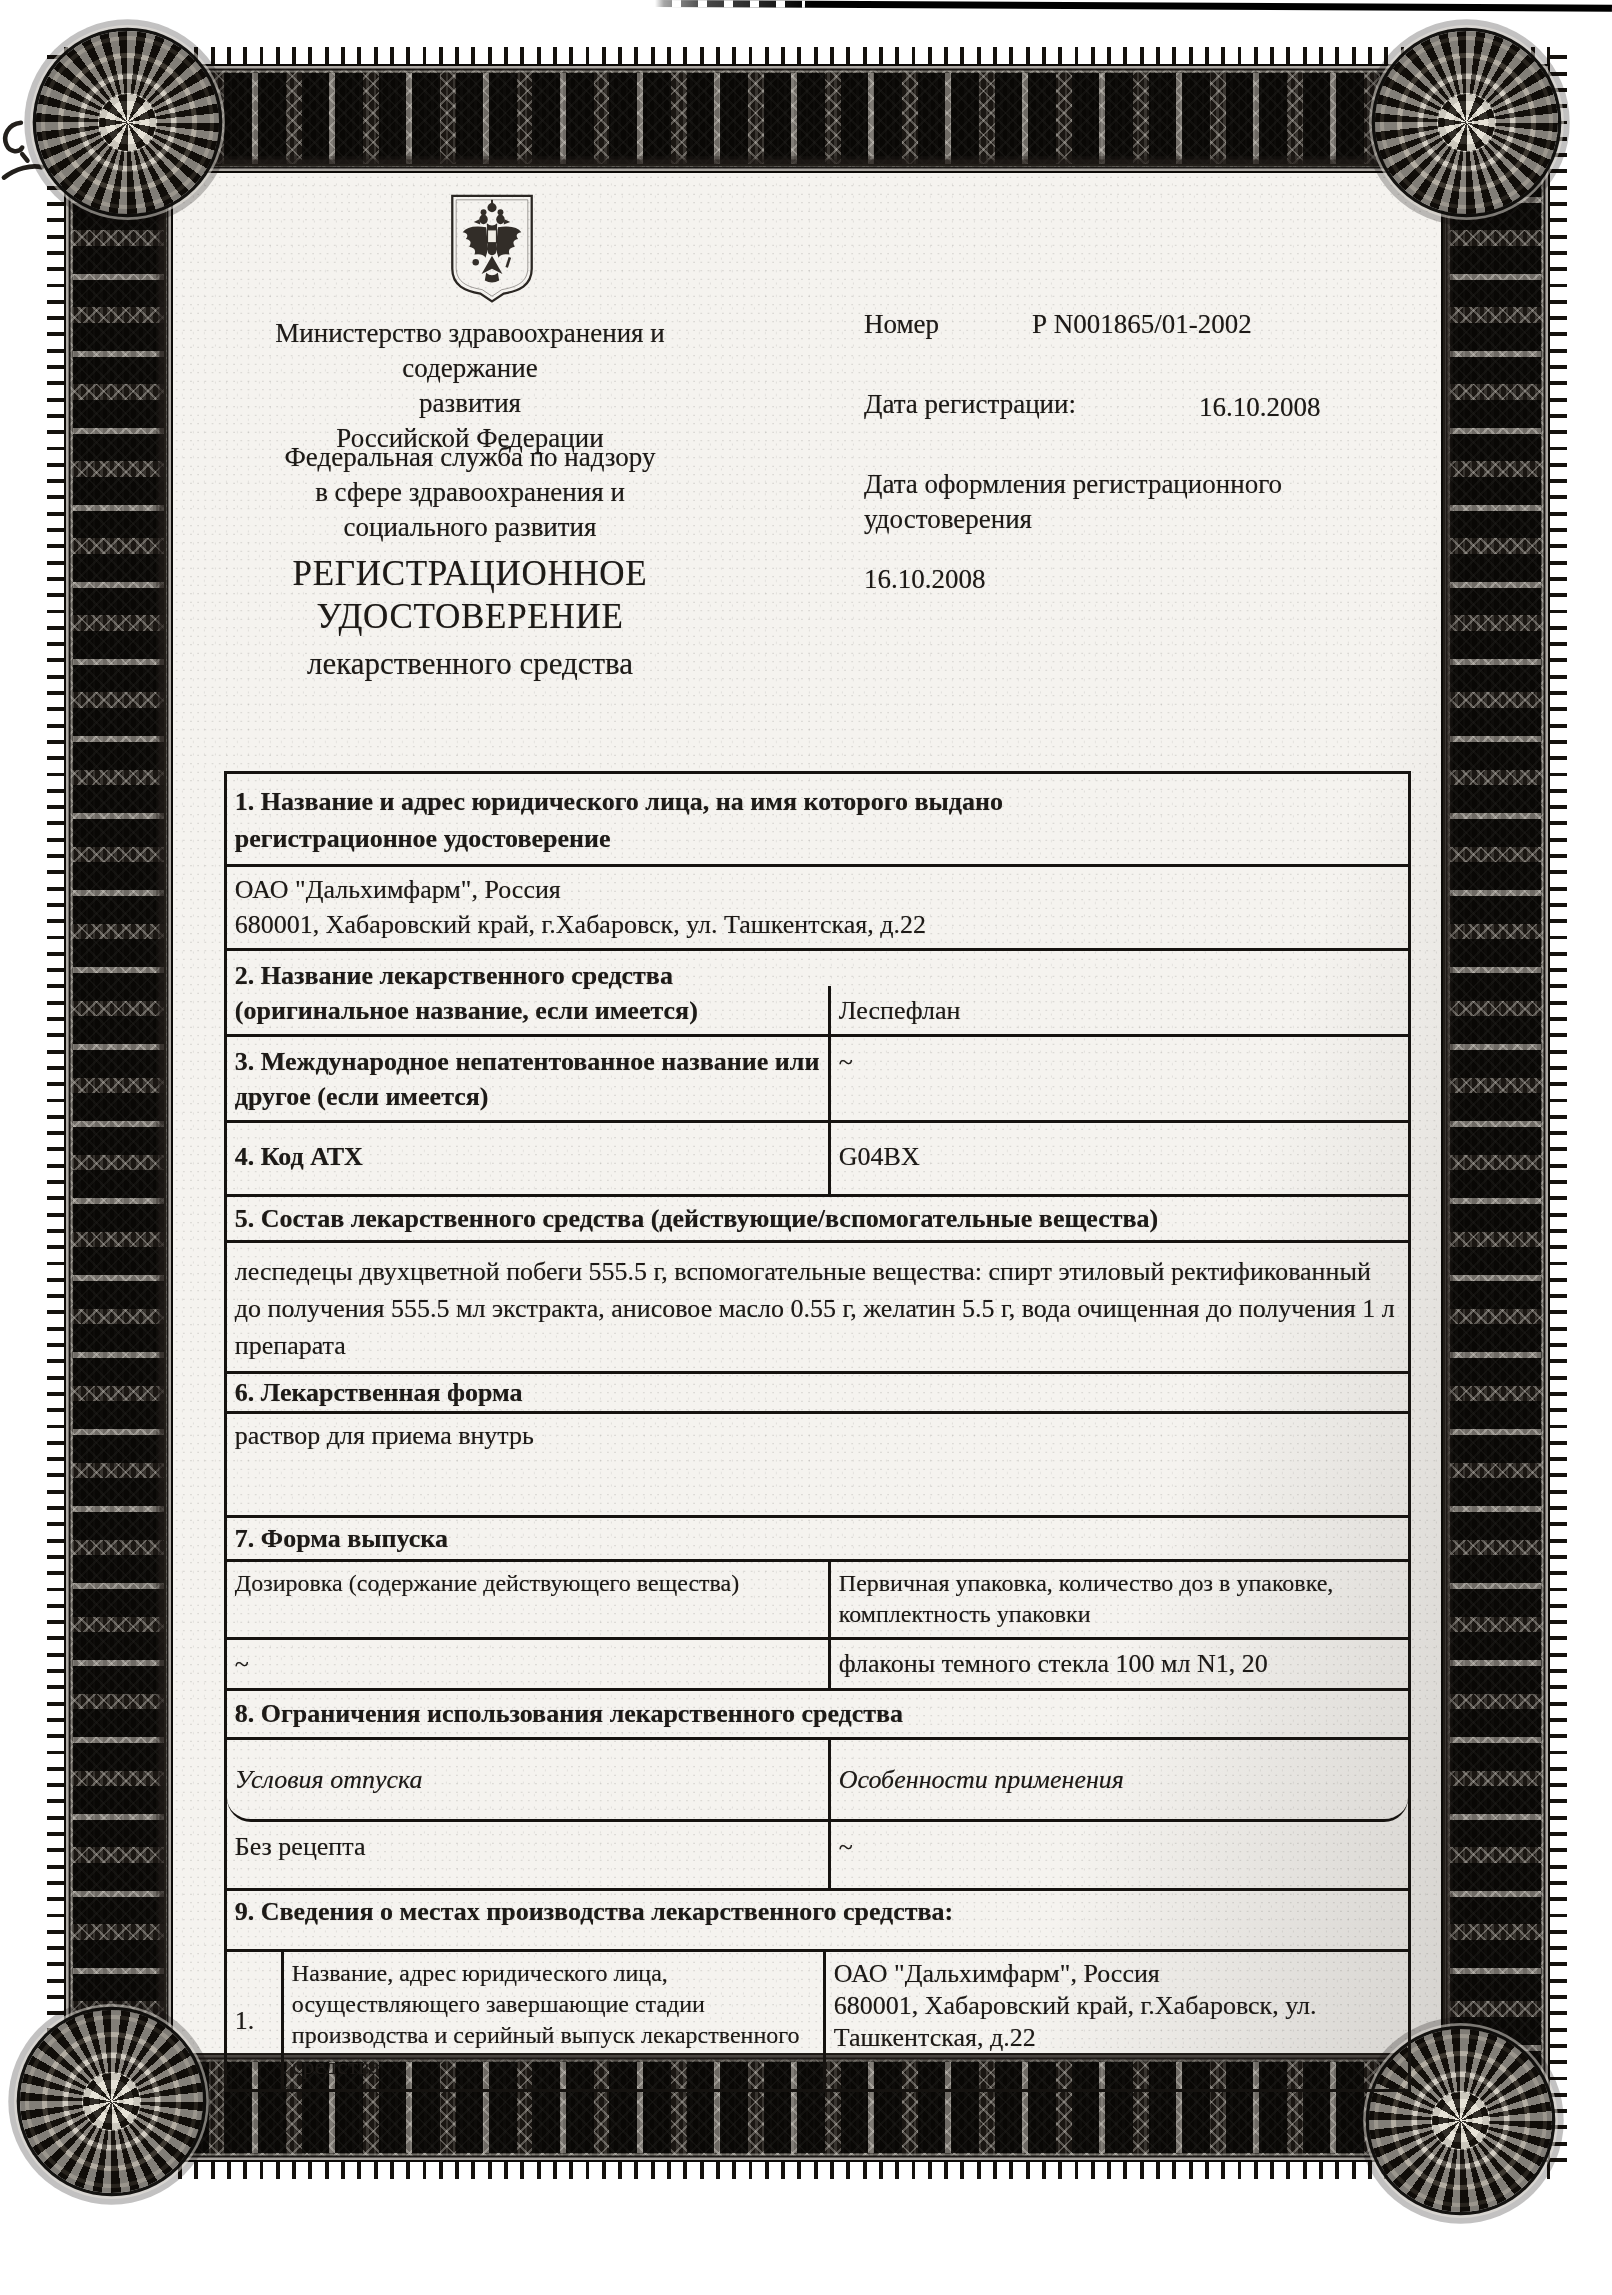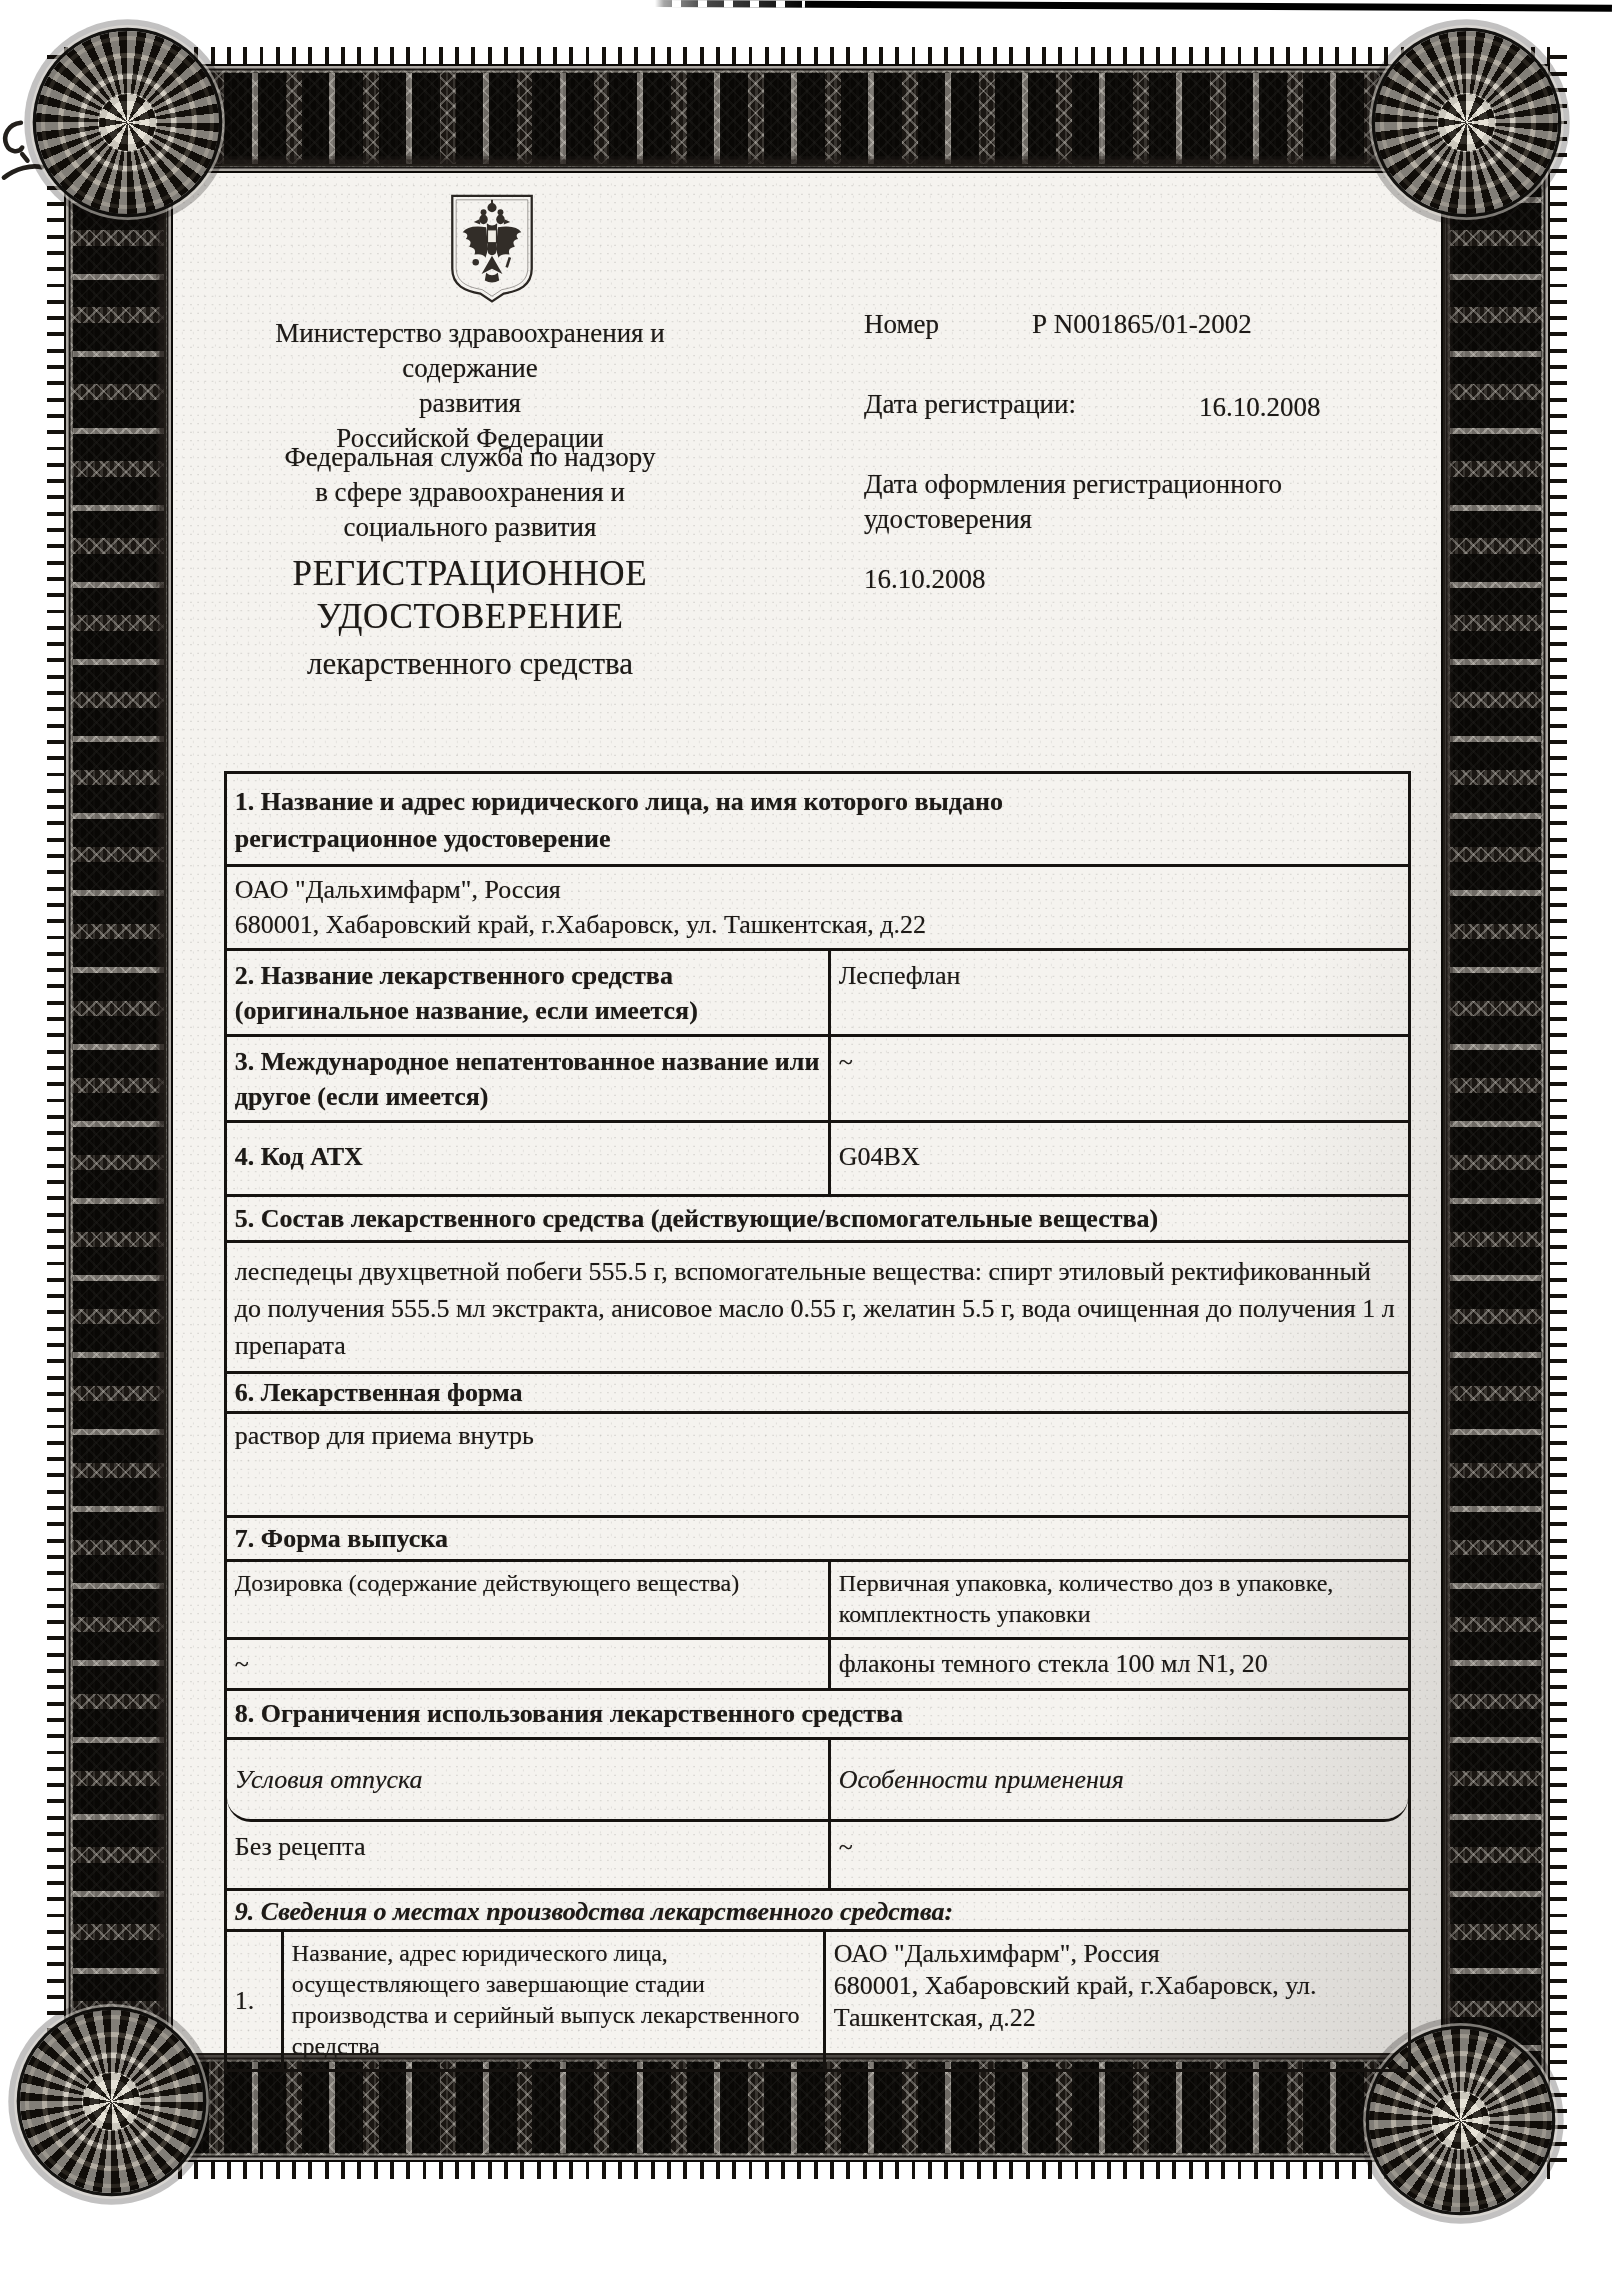--- a/index.html
+++ b/index.html
@@ -175,21 +175,21 @@
         <div>регистрационное удостоверение</div>
       </div>
     </div>
     <div class="trow" style="min-height:80px;">
       <div class="cell cfull" style="padding-top:5.2px;">
         <div>ОАО "Дальхимфарм", Россия</div>
         <div>680001, Хабаровский край, г.Хабаровск, ул. Ташкентская, д.22</div>
       </div>
     </div>
 
-    <div class="trow" style="min-height:74px;">
+    <div class="trow" style="min-height:74px;align-items:flex-end;">
       <div class="cell cl b">2. Название лекарственного средства (оригинальное название, если имеется)</div>
       <div class="cell cr">Леспефлан</div>
     </div>
 
     <div class="trow" style="min-height:76px;">
       <div class="cell cl b">3. Международное непатентованное название или другое (если имеется)</div>
       <div class="cell cr">~</div>
     </div>
 
     <div class="trow" style="min-height:74px;">
@@ -229,21 +229,21 @@
     <div class="trow" style="min-height:82px;border-radius:24px;">
       <div class="cell cl i vcenter">Условия отпуска</div>
       <div class="cell cr i vcenter">Особенности применения</div>
     </div>
     <div class="trow" style="min-height:69px;">
       <div class="cell cl">Без рецепта</div>
       <div class="cell cr">~</div>
     </div>
 
     <div class="trow" style="min-height:40px;">
-      <div class="cell cfull b" style="padding-top:2.6px;padding-bottom:0;font-style:italic;">9. Сведения о местах производства лекарственного средства:</div>
+      <div class="cell cfull b" style="padding-top:2.6px;padding-bottom:20px;">9. Сведения о местах производства лекарственного средства:</div>
     </div>
     <div class="trow last" style="min-height:120px;">
       <div class="cell cnum vcenter">1.</div>
       <div class="cell c9l small">Название, адрес юридического лица, осуществляющего завершающие стадии производства и серийный выпуск лекарственного средства</div>
       <div class="cell cr" style="line-height:32px;">
         <div>ОАО "Дальхимфарм", Россия</div>
         <div>680001, Хабаровский край, г.Хабаровск, ул. Ташкентская, д.22</div>
       </div>
     </div>
 

